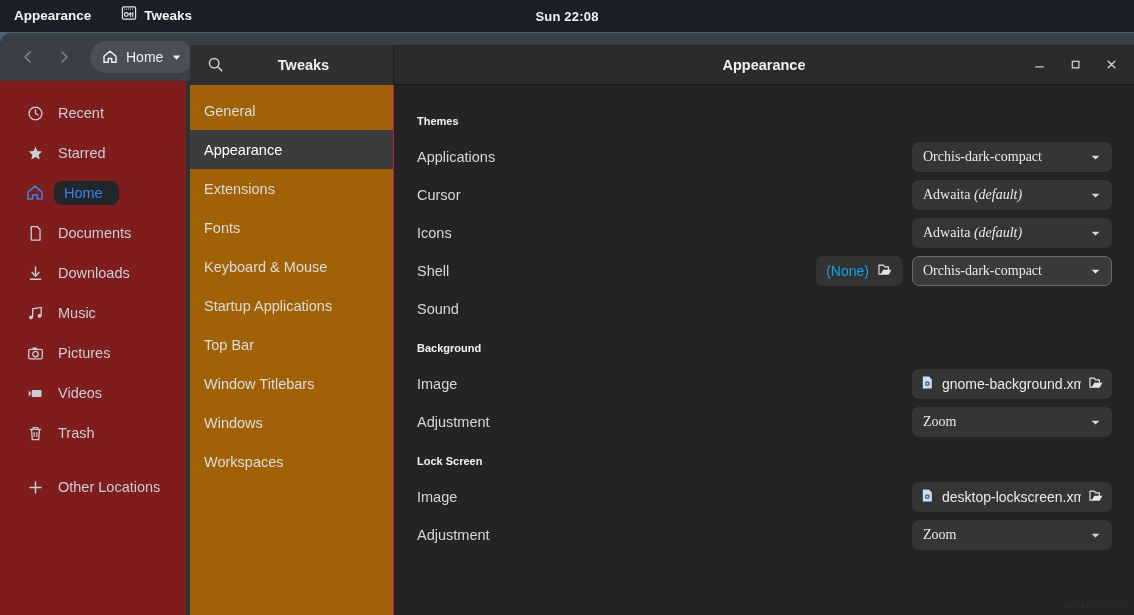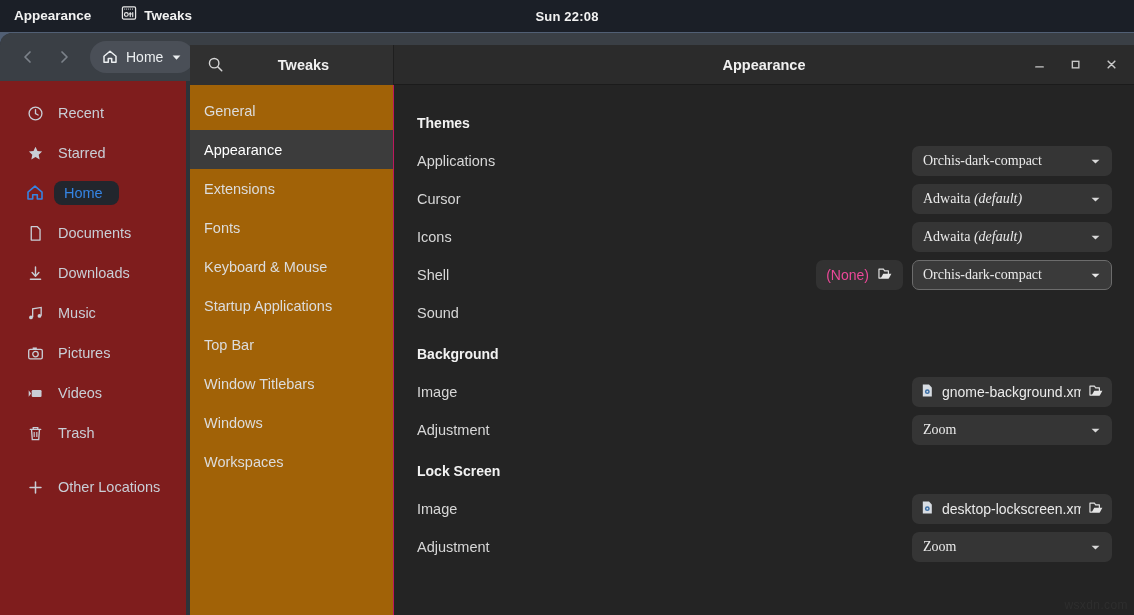--- a/index.html
+++ b/index.html
@@ -130,21 +130,21 @@
     height:39px; display:flex; align-items:center;
     padding-left:14px; font-size:14.5px; color:#dcdcdc;
   }
   .tw-item.active { background:#3c3c3c; color:#ffffff; }
 
   .tw-content {
     position:absolute; left:205px; top:40px; right:0; bottom:0;
     background:#242424; overflow:hidden;
   }
   .sec-title {
-    font-size:14px; font-weight:bold; color:#f2f2f2;
+    font-size:11px; font-weight:bold; color:#f2f2f2;
     padding:0 0 0 22px;
   }
   .row {
     display:flex; align-items:center; justify-content:flex-end;
     height:38px; padding:0 22px 0 22px; position:relative;
   }
   .row-label {
     position:absolute; left:22px; font-size:14.5px; color:#d7d7d7;
   }
   .dropdown {
@@ -152,21 +152,21 @@
     display:flex; align-items:center; padding:0 10px;
     font-size:14px; color:#eaeaea; border:1px solid transparent;font-family:Liberation Serif, serif;
   }
   .dropdown.focused { border:1px solid #6c6c6c; background:#3a3a3a; }
   .dd-text { flex:1; white-space:nowrap; overflow:hidden; }
   .dd-text .dim-it { font-style:italic; }
   .dd-arrow { margin-left:6px; display:flex; align-items:center; }
   .none-btn {
     height:30px; background:#323232; border-radius:7px;
     display:flex; align-items:center; gap:8px; padding:0 10px;
-    margin-right:9px; font-size:14px; color:#ec4899;
+    margin-right:9px; font-size:14px; color:#0ea5e9;
   }
   .file-btn {
     width:200px; height:30px; background:#353535; border-radius:7px;
     display:flex; align-items:center; gap:7px; padding:0 8px;
     font-size:14px; color:#eaeaea;
   }
   .file-name { flex:1; white-space:nowrap; overflow:hidden; }
 
   .gap-sec { height:11px; }
 

